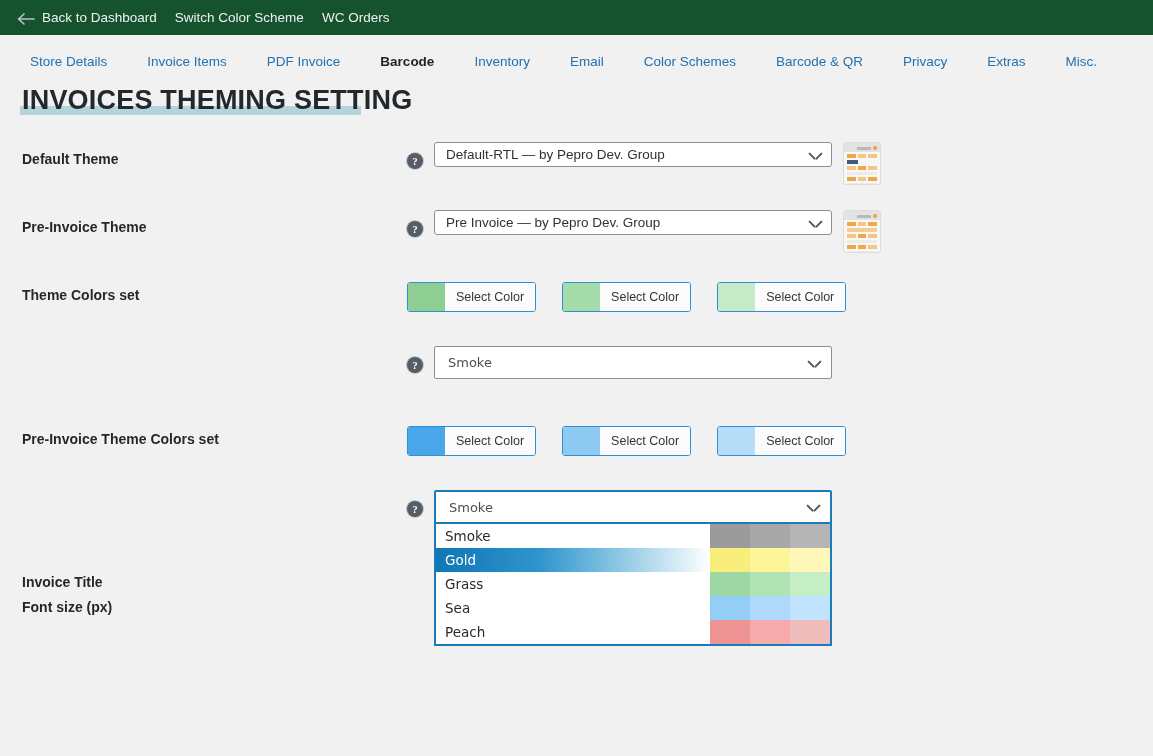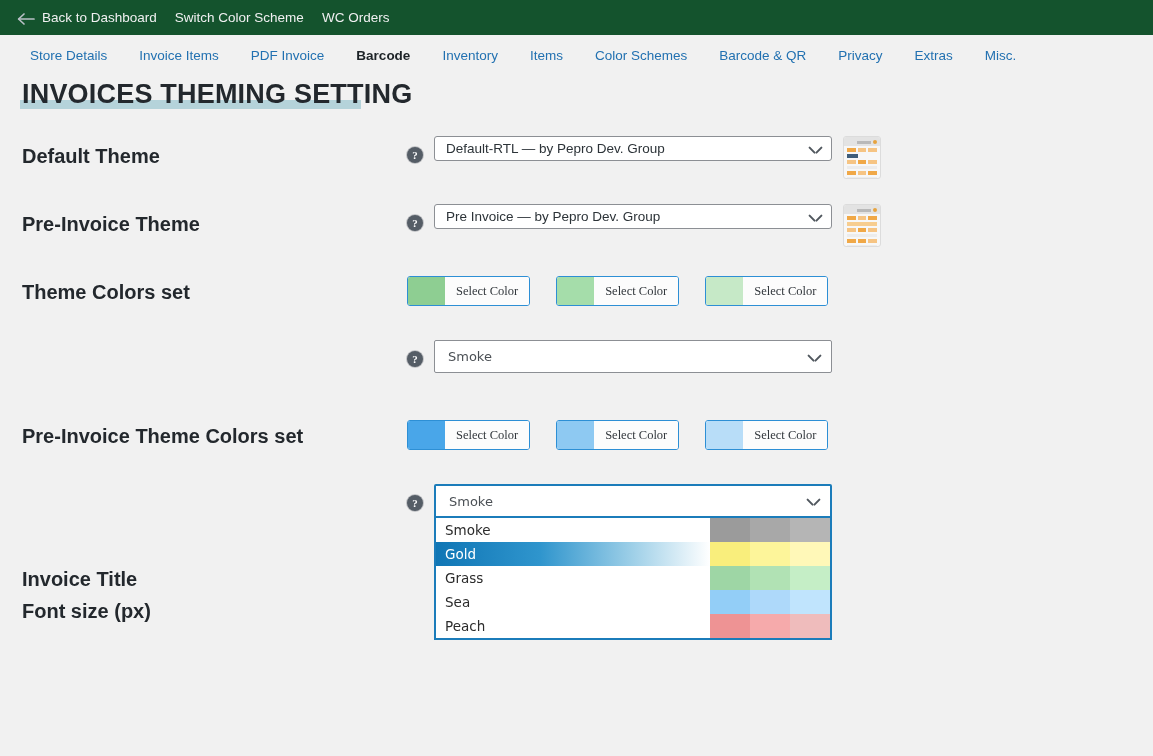--- a/index.html
+++ b/index.html
@@ -23,21 +23,21 @@
     padding: 0 9px; height: 35px; cursor: pointer; white-space: nowrap;
   }
   .back-arrow { display:inline-block; width:18px; height:14px; position:relative; top:1px; }
 
   
   .page { padding: 0 22px; }
 
   
   .navtabs {
     display: flex; align-items: center;
-    padding: 13px 0 16px 0; gap: 0;
+    padding: 19px 0 16px 0; gap: 8px;
   }
   .navtab {
     font-size: 13.5px; color: #2271b1; text-decoration: none;
     padding: 0 32px 0 0; white-space: nowrap; cursor: pointer;
   }
   .navtab.first { padding-left: 8px; }
   .navtab.active { color: #1d2327; font-weight: 700; }
 
   
   .page-title {
@@ -48,21 +48,21 @@
   .page-title .hl {
     position: absolute; left: -2px; bottom: 1px;
     width: 341px; height: 9px; background: #b5d3da; z-index: 0;
   }
   .page-title .txt { position: relative; z-index: 1; }
 
   
   .row { display: flex; align-items: flex-start; min-height: 68px; }
   .row-label {
     width: 385px; flex: 0 0 385px;
-    font-size: 20px; font-weight: 700; color: #23282d;
+    font-size: 14px; font-weight: 700; color: #23282d;
     padding-top: 9px;
   }
   .row-field { display: flex; align-items: flex-start; gap: 0; position: relative; }
 
   .help {
     width: 16px; height: 16px; border-radius: 50%;
     background: #555d66; color:#fff; font-size: 11px; font-weight: 700;
     display:flex; align-items:center; justify-content:center;
     margin: 11px 11px 0 0; flex: 0 0 16px; cursor: help;
     box-shadow: 0 0 0 1px #c3c4c7;
@@ -104,21 +104,21 @@
   
   .colorbtns { display:flex; gap: 0; padding-top: 4px; }
   .cbtn {
     height: 30px; border: 1px solid #2d8fd5; border-radius: 3px;
     background: #fcfcfc; display:flex; align-items:stretch; overflow:hidden;
     margin-right: 26px; cursor: pointer;
   }
   .cbtn .sw { width: 37px; }
   .cbtn .lbl {
     display:flex; align-items:center; padding: 0 11px;
-    font-size: 12.5px; color:#32373c; white-space: nowrap; background:#fcfcfc;font-family:Liberation Serif, serif;
+    font-size: 12.5px; color:#32373c; white-space: nowrap; background:#fcfcfc;
   }
 
   
   .nselect-wrap { position: relative; }
   .nselect {
     width: 398px; height: 33px; background:#fff;
     border:1px solid #8c8f94; border-radius:2px;
     display:flex; align-items:center; justify-content:space-between;
     padding: 0 10px 0 13px;
     font-family: "DejaVu Sans", sans-serif;
@@ -192,21 +192,21 @@
 
 <div class="page">
 
   
   <div class="navtabs">
     <a class="navtab first">Store Details</a>
     <a class="navtab">Invoice Items</a>
     <a class="navtab">PDF Invoice</a>
     <a class="navtab active">Barcode</a>
     <a class="navtab">Inventory</a>
-    <a class="navtab">Items</a>
+    <a class="navtab">Email</a>
     <a class="navtab">Color Schemes</a>
     <a class="navtab">Barcode &amp; QR</a>
     <a class="navtab">Privacy</a>
     <a class="navtab">Extras</a>
     <a class="navtab">Misc.</a>
   </div>
 
   
   <h1 class="page-title">
     <span class="hl"></span>

